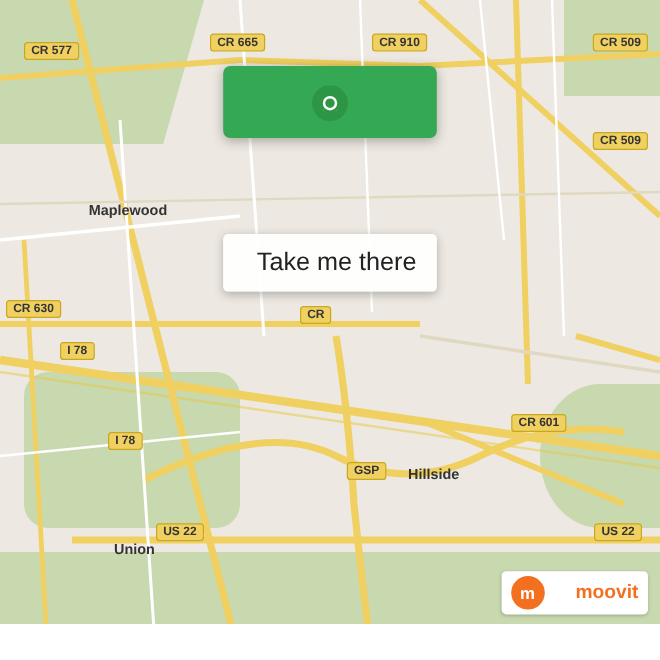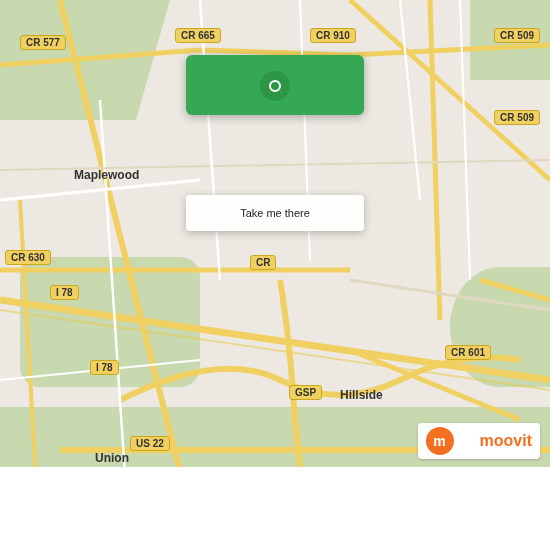--- a/index.html
+++ b/index.html
@@ -6,21 +6,21 @@
     body {
       width: 550px;
       height: 550px;
       overflow: hidden;
       font-family: Arial, sans-serif;
       position: relative;
     }
 
     #map-container {
       width: 550px;
-      height: 467px;
+      height: 520px;
       position: relative;
       background-color: #a3a3a3;
       overflow: hidden;
     }
 
     
     .map-bg {
       position: absolute;
       top: 0; left: 0;
       width: 100%; height: 100%;
@@ -142,21 +142,21 @@
     
     .take-me-there-btn {
       position: absolute;
       top: 140px;
       left: 50%;
       transform: translateX(-50%);
       background: rgba(255,255,255,0.92);
       border: none;
       border-radius: 4px;
       padding: 12px 28px;
-      font-size: 11px;
+      font-size: 21px;
       font-weight: 500;
       color: #222;
       cursor: pointer;
       box-shadow: 0 2px 8px rgba(0,0,0,0.25);
       white-space: nowrap;
       width: 178px;
     }
 
     
     .map-overlay {
@@ -270,21 +270,21 @@
   </div>
   <div class="route-badge" style="top: 250px; left: 5px;">
     <span>CR 630</span>
   </div>
   <div class="route-badge" style="top: 285px; left: 50px;">
     <span>I 78</span>
   </div>
   <div class="route-badge" style="top: 360px; left: 90px;">
     <span>I 78</span>
   </div>
-  <div class="route-badge" style="top: 345px; right: 59px; margin-left: 12px;">
+  <div class="route-badge" style="top: 345px; right: 78px; margin-left: 12px;">
     <span>CR 601</span>
   </div>
   <div class="route-badge" style="top: 255px; left: 250px;">
     <span>CR</span>
   </div>
   <div class="route-badge" style="top: 385px; left: 241px; margin-left: 48px;">
     <span>GSP</span>
   </div>
   <div class="route-badge" style="top: 436px; left: 130px;">
     <span>US 22</span>

